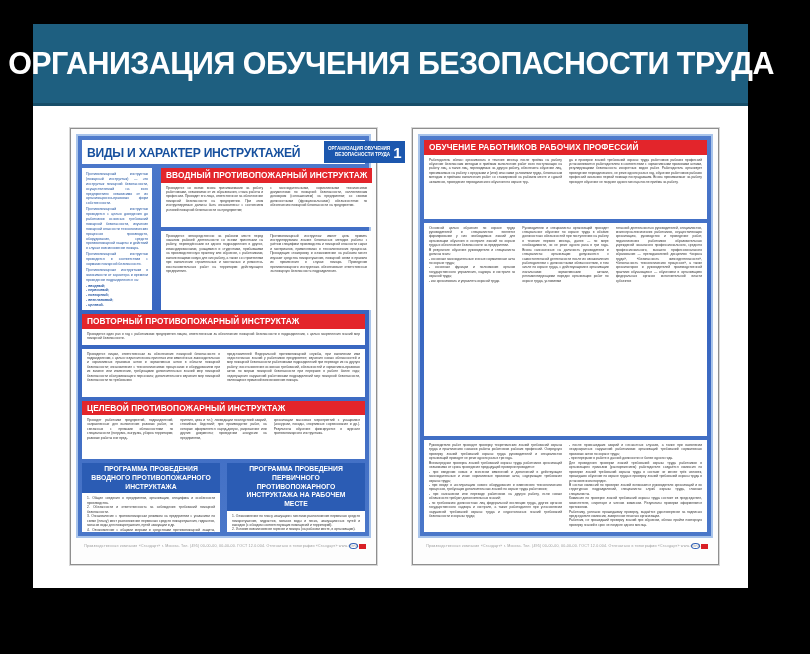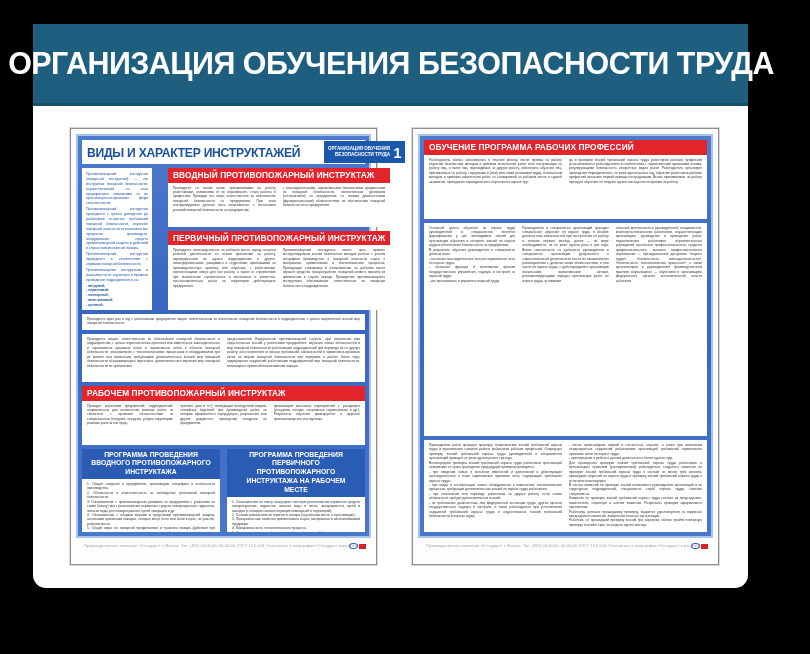--- a/index.html
+++ b/index.html
@@ -1,20 +1,20 @@
 <!DOCTYPE html>
 <html><head>
 <meta charset="utf-8">
 <style>
   html,body{margin:0;padding:0;}
   body{
     width:810px;height:654px;background:#000;position:relative;overflow:hidden;
     font-family:"Liberation Sans", sans-serif;
   }
-  .page{position:absolute;left:33px;top:24px;width:715px;height:564px;background:#ffffff;border-radius:13px;}
+  .page{position:absolute;left:33px;top:24px;width:715px;height:564px;background:#ffffff;}
   .band{
     height:79px;background:#1e5f80;border-bottom:3px solid #174e69;
     display:flex;align-items:center;justify-content:center;
   }
   .band-title{
     color:#fff;font-weight:bold;font-size:32px;letter-spacing:-0.5px;
     transform:scaleX(0.95);white-space:nowrap;
   }
   .poster{
     position:absolute;top:104px;width:307px;height:437px;background:#fdfdfd;
@@ -48,21 +48,21 @@
     background:#e3252b;color:#fff;font-weight:bold;font-size:8.3px;
     padding:2px 5px 2.5px;letter-spacing:0.1px;white-space:nowrap;flex:0 0 auto;
   }
   .tbox{
     background:#fff;padding:3px 5px;box-sizing:border-box;display:flex;gap:7px;
   }
   .tcol{
     flex:1;font-size:3.3px;line-height:1.35;color:#333;text-align:justify;
     white-space:pre-line;overflow:hidden;
   }
-  .row1{display:flex;gap:16px;height:142px;flex:0 0 142px;margin-bottom:4px;}
+  .row1{display:flex;gap:9px;height:142px;flex:0 0 142px;margin-bottom:4px;}
   .sidebar{
     flex:0 0 70px;background:#fff;padding:4px 4px;box-sizing:border-box;
     color:#1b4f9e;font-size:3.5px;line-height:1.4;text-align:justify;overflow:hidden;
   }
   .sidebar .sp{white-space:pre-line;margin-bottom:1px;}
   .sidebar .slist{font-weight:bold;white-space:pre-line;margin-top:1px;}
   .mainCol{flex:1;display:flex;flex-direction:column;}
   .mainCol .tbox.b1{height:44px;flex:0 0 44px;margin-bottom:4px;}
   .mainCol .tbox.b2{flex:1;}
   .sec{margin-bottom:4px;display:flex;flex-direction:column;flex:0 0 auto;}
@@ -129,43 +129,43 @@
 - повторный;
 - внеплановый;
 - целевой.</div>
         </div>
         <div class="mainCol">
           <div class="banner">ВВОДНЫЙ ПРОТИВОПОЖАРНЫЙ ИНСТРУКТАЖ</div>
           <div class="tbox b1">
             <div class="tcol">Проводится со всеми вновь принимаемыми на работу работниками, независимо от их образования, стажа работы и профессии. Проводит его лицо, ответственное за обеспечение пожарной безопасности на предприятии. При этом инструктируемые должны быть ознакомлены: с состоянием условий пожарной безопасности на предприятии;</div>
             <div class="tcol">с законодательными, нормативными техническими документами по пожарной безопасности, коллективным договором (соглашением) на предприятии; со своими должностными (функциональными) обязанностями по обеспечению пожарной безопасности на предприятии.</div>
           </div>
-          <div class="banner">ПЕРВИЧНЫЙ ПРОТИВОПОЖАРНЫЙ ИНСТРУКТАЖ</div>
           <div class="tbox b2">
             <div class="tcol">Проводится непосредственно на рабочем месте перед началом рабочей деятельности со всеми принятыми на работу, переведёнными из одного подразделения в другое, командированными, учащимися и студентами, прибывшими на производственную практику или обучение, с работниками, выполняющими новую для них работу, а также со строителями при выполнении строительных и монтажных и ремонтно-восстановительных работ на территории действующего предприятия.</div>
             <div class="tcol">Противопожарный инструктаж имеет цель привить инструктируемым знания безопасных методов работы с учётом специфики производства и пожарной опасности сырья и материалов, применяемых в технологических процессах. Проходящие стажировку и ознакомление на рабочем месте изучают средства пожаротушения, пожарной связи и правила их применения в случае пожара. Проведение противопожарного инструктажа обеспечивают ответственные за пожарную безопасность подразделения.</div>
           </div>
         </div>
       </div>
 
       <div class="sec">
+        <div class="banner">ПОВТОРНЫЙ ПРОТИВОПОЖАРНЫЙ ИНСТРУКТАЖ</div>
         <div class="tbox short">
           <div class="tcol">Проводится один раз в год с работниками предприятия лицом, ответственным за обеспечение пожарной безопасности в подразделении, с целью закрепления знаний мер пожарной безопасности.</div>
         </div>
       </div>
 
       <div class="sec">
         <div class="tbox mid">
           <div class="tcol">Проводится лицом, ответственным за обеспечение пожарной безопасности в подразделении, с целью: изучения вновь принятых или изменённых законодательных и нормативных правовых актов и нормативных актов в области пожарной безопасности; ознакомления с технологическими процессами и оборудованием при их замене или изменении, требующими дополнительных знаний мер пожарной безопасности обслуживающего персонала; дополнительного изучения мер пожарной безопасности по требованию</div>
           <div class="tcol">представителей Федеральной противопожарной службы, при выявлении ими недостаточных знаний у работников предприятия; изучения новых обязанностей и мер пожарной безопасности работниками подразделений при переводе их на другую работу; восстановления основных требований, обязанностей и нормативно-правовых актов по мерам пожарной безопасности при перерыве в работе более года; недопущения нарушений работниками подразделений мер пожарной безопасности, являющихся причиной возникновения пожара.</div>
         </div>
       </div>
 
       <div class="sec">
-        <div class="banner">РАБОЧЕМ ПРОТИВОПОЖАРНЫЙ ИНСТРУКТАЖ</div>
+        <div class="banner">ЦЕЛЕВОЙ ПРОТИВОПОЖАРНЫЙ ИНСТРУКТАЖ</div>
         <div class="tbox mid2">
           <div class="tcol">Проходят работники предприятий, подразделений, направленные для выполнения разовых работ, не связанных с прямыми обязанностями по специальности (погрузка, выгрузка, уборка территории, разовые работы вне пред-</div>
           <div class="tcol">приятия, цеха и т.п.); ликвидации последствий аварий, стихийных бедствий; при производстве работ, на которые оформляется наряд-допуск, разрешение или другие документы; проведении экскурсии на предприятии,</div>
           <div class="tcol">организации массовых мероприятий с учащимися (экскурсии, походы, спортивные соревнования и др.). Результаты обучения фиксируются в журнале противопожарного инструктажа.</div>
         </div>
       </div>
 
       <div class="programs">
         <div class="program">
           <div class="proghead">ПРОГРАММА ПРОВЕДЕНИЯ ВВОДНОГО ПРОТИВОПОЖАРНОГО ИНСТРУКТАЖА</div>
@@ -194,21 +194,21 @@
         <div class="oval"></div>
         <div class="redblock"></div>
       </div>
     </div>
   </div>
 
   <div class="poster p2">
     <div class="panel">
 
       <div class="sec">
-        <div class="banner">ОБУЧЕНИЕ ПРОГРАММА РАБОЧИХ ПРОФЕССИЙ</div>
+        <div class="banner">ОБУЧЕНИЕ РАБОТНИКОВ РАБОЧИХ ПРОФЕССИЙ</div>
         <div class="tbox h1">
           <div class="tcol">Работодатель обязан организовать в течение месяца после приёма на работу обучение безопасным методам и приёмам выполнения работ всех поступающих на работу лиц, а также лиц, переводимых на другую работу, обеспечить обучение лиц, принимаемых на работу с вредными и (или) опасными условиями труда, безопасным методам и приёмам выполнения работ со стажировкой на рабочем месте и сдачей экзаменов, проведение периодического обучения по охране тру-</div>
           <div class="tcol">да и проверки знаний требований охраны труда работников рабочих профессий устанавливается работодателем в соответствии с нормативными правовыми актами, регулирующими безопасность конкретных видов работ. Работодатель организует проведение периодического, не реже одного раза в год, обучения работников рабочих профессий оказанию первой помощи пострадавшим. Вновь принимаемые на работу проходят обучение не позднее одного месяца после приёма на работу.</div>
         </div>
       </div>
 
       <div class="sec2">
         <div class="tbox h2">
           <div class="tcol">Основной целью обучения по охране труда руководителей и специалистов является формирование у них необходимых знаний для организации обучения и контроля знаний по охране труда и обеспечения безопасности на предприятии.
 В результате обучения руководители и специалисты должны знать:

